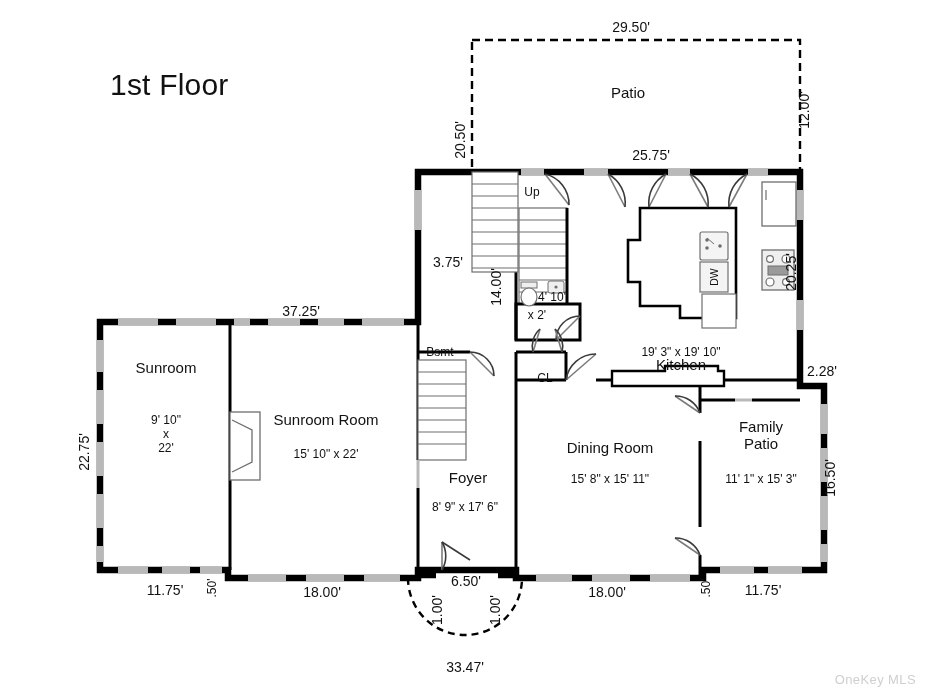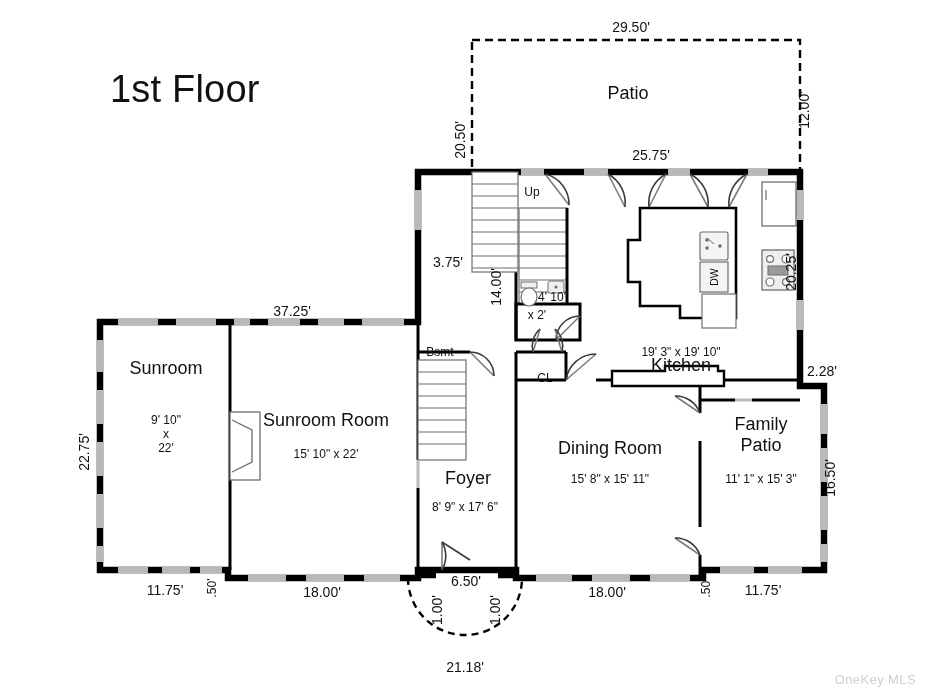--- a/index.html
+++ b/index.html
@@ -1,21 +1,21 @@
 <!DOCTYPE html>
 <html><head>
 <meta charset="utf-8">
 <style>
   html,body{margin:0;padding:0;background:#ffffff;}
   body{width:930px;height:697px;position:relative;overflow:hidden;
        font-family:"Liberation Sans","DejaVu Sans",sans-serif;color:#111;}
   #plan{position:absolute;left:0;top:0;width:930px;height:697px;}
   .lbl{position:absolute;white-space:pre;line-height:1.15;}
-  .title{font-size:38px;letter-spacing:.2px;}
-  .room{font-size:18px;}
+  .title{font-size:30px;letter-spacing:.2px;}
+  .room{font-size:15px;}
   .roomsm{font-size:12px;}
   .dim{font-size:14px;}
   .dimsm{font-size:12px;}
   .tiny{font-size:10.5px;}
   .ctr{transform:translate(-50%,-50%);text-align:center;}
   .rot{transform:translate(-50%,-50%) rotate(-90deg);transform-origin:center center;text-align:center;}
   .wm{position:absolute;right:14px;bottom:10px;color:#cfcfcf;font-size:13px;letter-spacing:.4px;}
 </style>
 </head>
 <body>
@@ -275,28 +275,28 @@
 
 <div class="lbl roomsm ctr" style="left:532px;top:193px;">Up</div>
 <div class="lbl roomsm ctr" style="left:440px;top:353px;">Bsmt</div>
 <div class="lbl roomsm ctr" style="left:545px;top:379px;">CL</div>
 <div class="lbl tiny rot" style="left:714px;top:277px;">DW</div>
 <div class="lbl dimsm ctr" style="left:553px;top:298px;">4' 10"</div>
 <div class="lbl dimsm ctr" style="left:537px;top:316px;">x 2'</div>
 
 <div class="lbl dim ctr" style="left:631px;top:27px;">29.50'</div>
 <div class="lbl dim ctr" style="left:651px;top:155px;text-align:right;">25.75'</div>
-<div class="lbl dim ctr" style="left:292px;top:311px;">37.25'</div>
+<div class="lbl dim ctr" style="left:301px;top:311px;">37.25'</div>
 <div class="lbl dim ctr" style="left:165px;top:590px;">11.75'</div>
 <div class="lbl dim ctr" style="left:322px;top:592px;">18.00'</div>
 <div class="lbl dim ctr" style="left:466px;top:581px;">6.50'</div>
 <div class="lbl dim ctr" style="left:607px;top:592px;">18.00'</div>
 <div class="lbl dim ctr" style="left:763px;top:590px;">11.75'</div>
 <div class="lbl dim ctr" style="left:822px;top:371px;">2.28'</div>
-<div class="lbl dim ctr" style="left:465px;top:667px;">21.18'</div>
+<div class="lbl dim ctr" style="left:465px;top:667px;">33.47'</div>
 
 <div class="lbl dim rot" style="left:804px;top:110px;">12.00'</div>
 <div class="lbl dim rot" style="left:460px;top:140px;">20.50'</div>
 <div class="lbl dim ctr" style="left:448px;top:262px;">3.75'</div>
 <div class="lbl dim rot" style="left:496px;top:287px;">14.00'</div>
 <div class="lbl dim rot" style="left:791px;top:272px;">20.25'</div>
 <div class="lbl dim rot" style="left:84px;top:452px;">22.75'</div>
 <div class="lbl dim rot" style="left:830px;top:478px;">16.50'</div>
 <div class="lbl dimsm rot" style="left:213px;top:588px;">.50'</div>
 <div class="lbl dimsm rot" style="left:707px;top:588px;">.50'</div>

